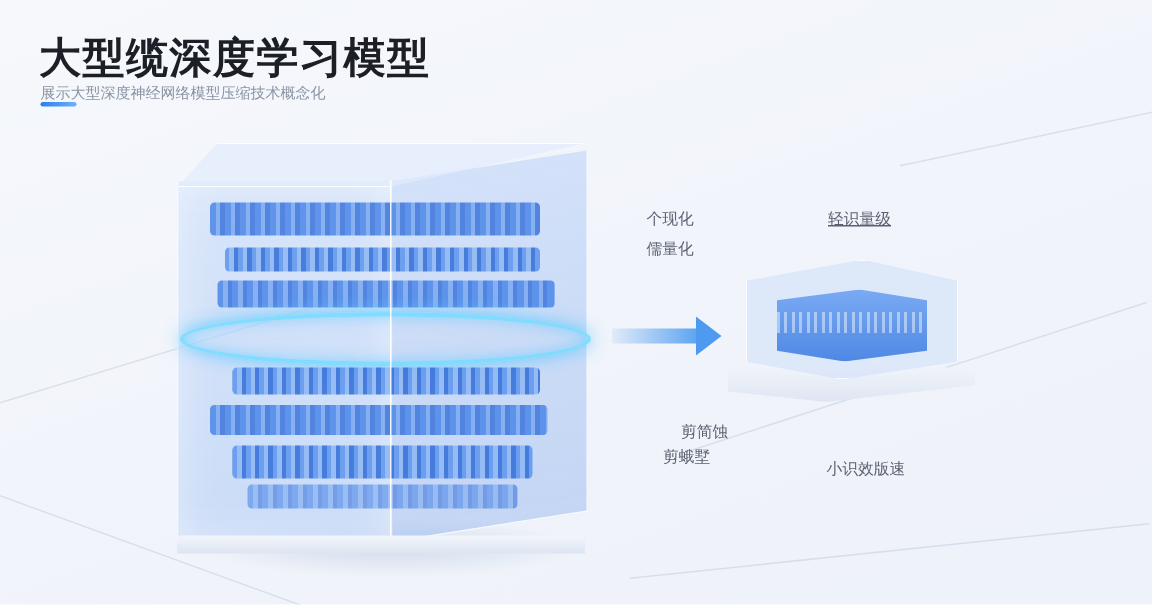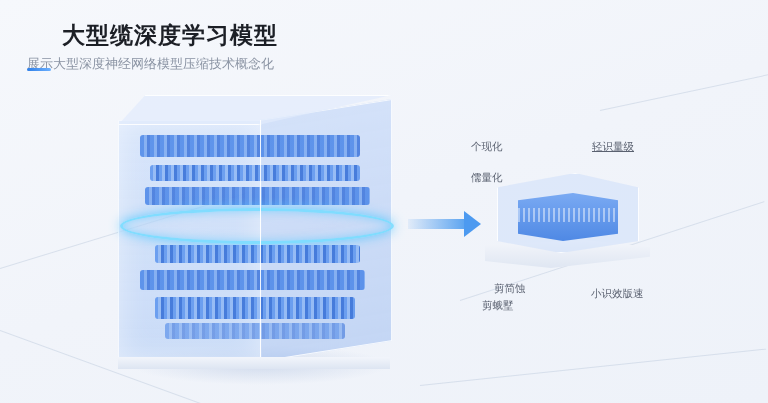--- a/index.html
+++ b/index.html
@@ -17,32 +17,31 @@
     .floor-line {
       position: absolute;
       height: 1px;
       background: rgba(170, 185, 210, 0.35);
       transform-origin: left center;
     }
     .title {
       position: absolute;
       left: 26px;
       top: 20px;
-      font-size: 23px;
+      font-size: 28px;
       font-weight: bold;
       color: #1c1f26;
       letter-spacing: 1px;
       white-space: nowrap;
-      margin-left: 36px;
     }
     .subtitle {
       position: absolute;
       left: 27px;
       top: 55px;
-      font-size: 13px;
+      font-size: 10px;
       color: #8a93a3;
       white-space: nowrap;
     }
     .accent-bar {
       position: absolute;
       left: 27px;
       top: 68px;
       width: 24px;
       height: 3px;
       border-radius: 2px;
@@ -205,21 +204,20 @@
       background: repeating-linear-gradient(90deg, rgba(255,255,255,0.45) 0 2px, transparent 2px 5px);
     }
 
     
     .label {
       position: absolute;
       font-size: 10.5px;
       color: #5a6170;
       white-space: nowrap;
       line-height: 1;
-      margin-left: 40px;
     }
   </style>
 </head>
 <body>
 
 <div>
   <div class="floor-line" style="left:0;top:268px;width:260px;transform:rotate(-17deg);"></div>
   <div class="floor-line" style="left:0;top:330px;width:300px;transform:rotate(20deg);"></div>
   <div class="floor-line" style="left:460px;top:300px;width:320px;transform:rotate(-18deg);"></div>
   <div class="floor-line" style="left:600px;top:110px;width:200px;transform:rotate(-12deg);"></div>
@@ -253,17 +251,17 @@
 </div>
 
 <div class="small-cube">
   <div class="small-base"></div>
   <div class="small-glass"></div>
   <div class="small-core"></div>
   <div class="small-core-lines"></div>
 </div>
 
 <div class="label" style="left:431px;top:141px;">个现化</div>
-<div class="label" style="left:431px;top:172px;">儒量化</div>
+<div class="label" style="left:431px;top:161px;">儒量化</div>
 <div class="label" style="left:552px;top:141px;text-decoration:underline;">轻识量级</div>
 <div class="label" style="left:454px;top:283px;">剪简蚀</div>
 <div class="label" style="left:442px;top:300px;">剪蛾墅</div>
-<div class="label" style="left:551px;top:289px;font-family:Liberation Serif, serif;">小识效版速</div>
+<div class="label" style="left:551px;top:308px;">小识效版速</div>
 
 </body></html>

